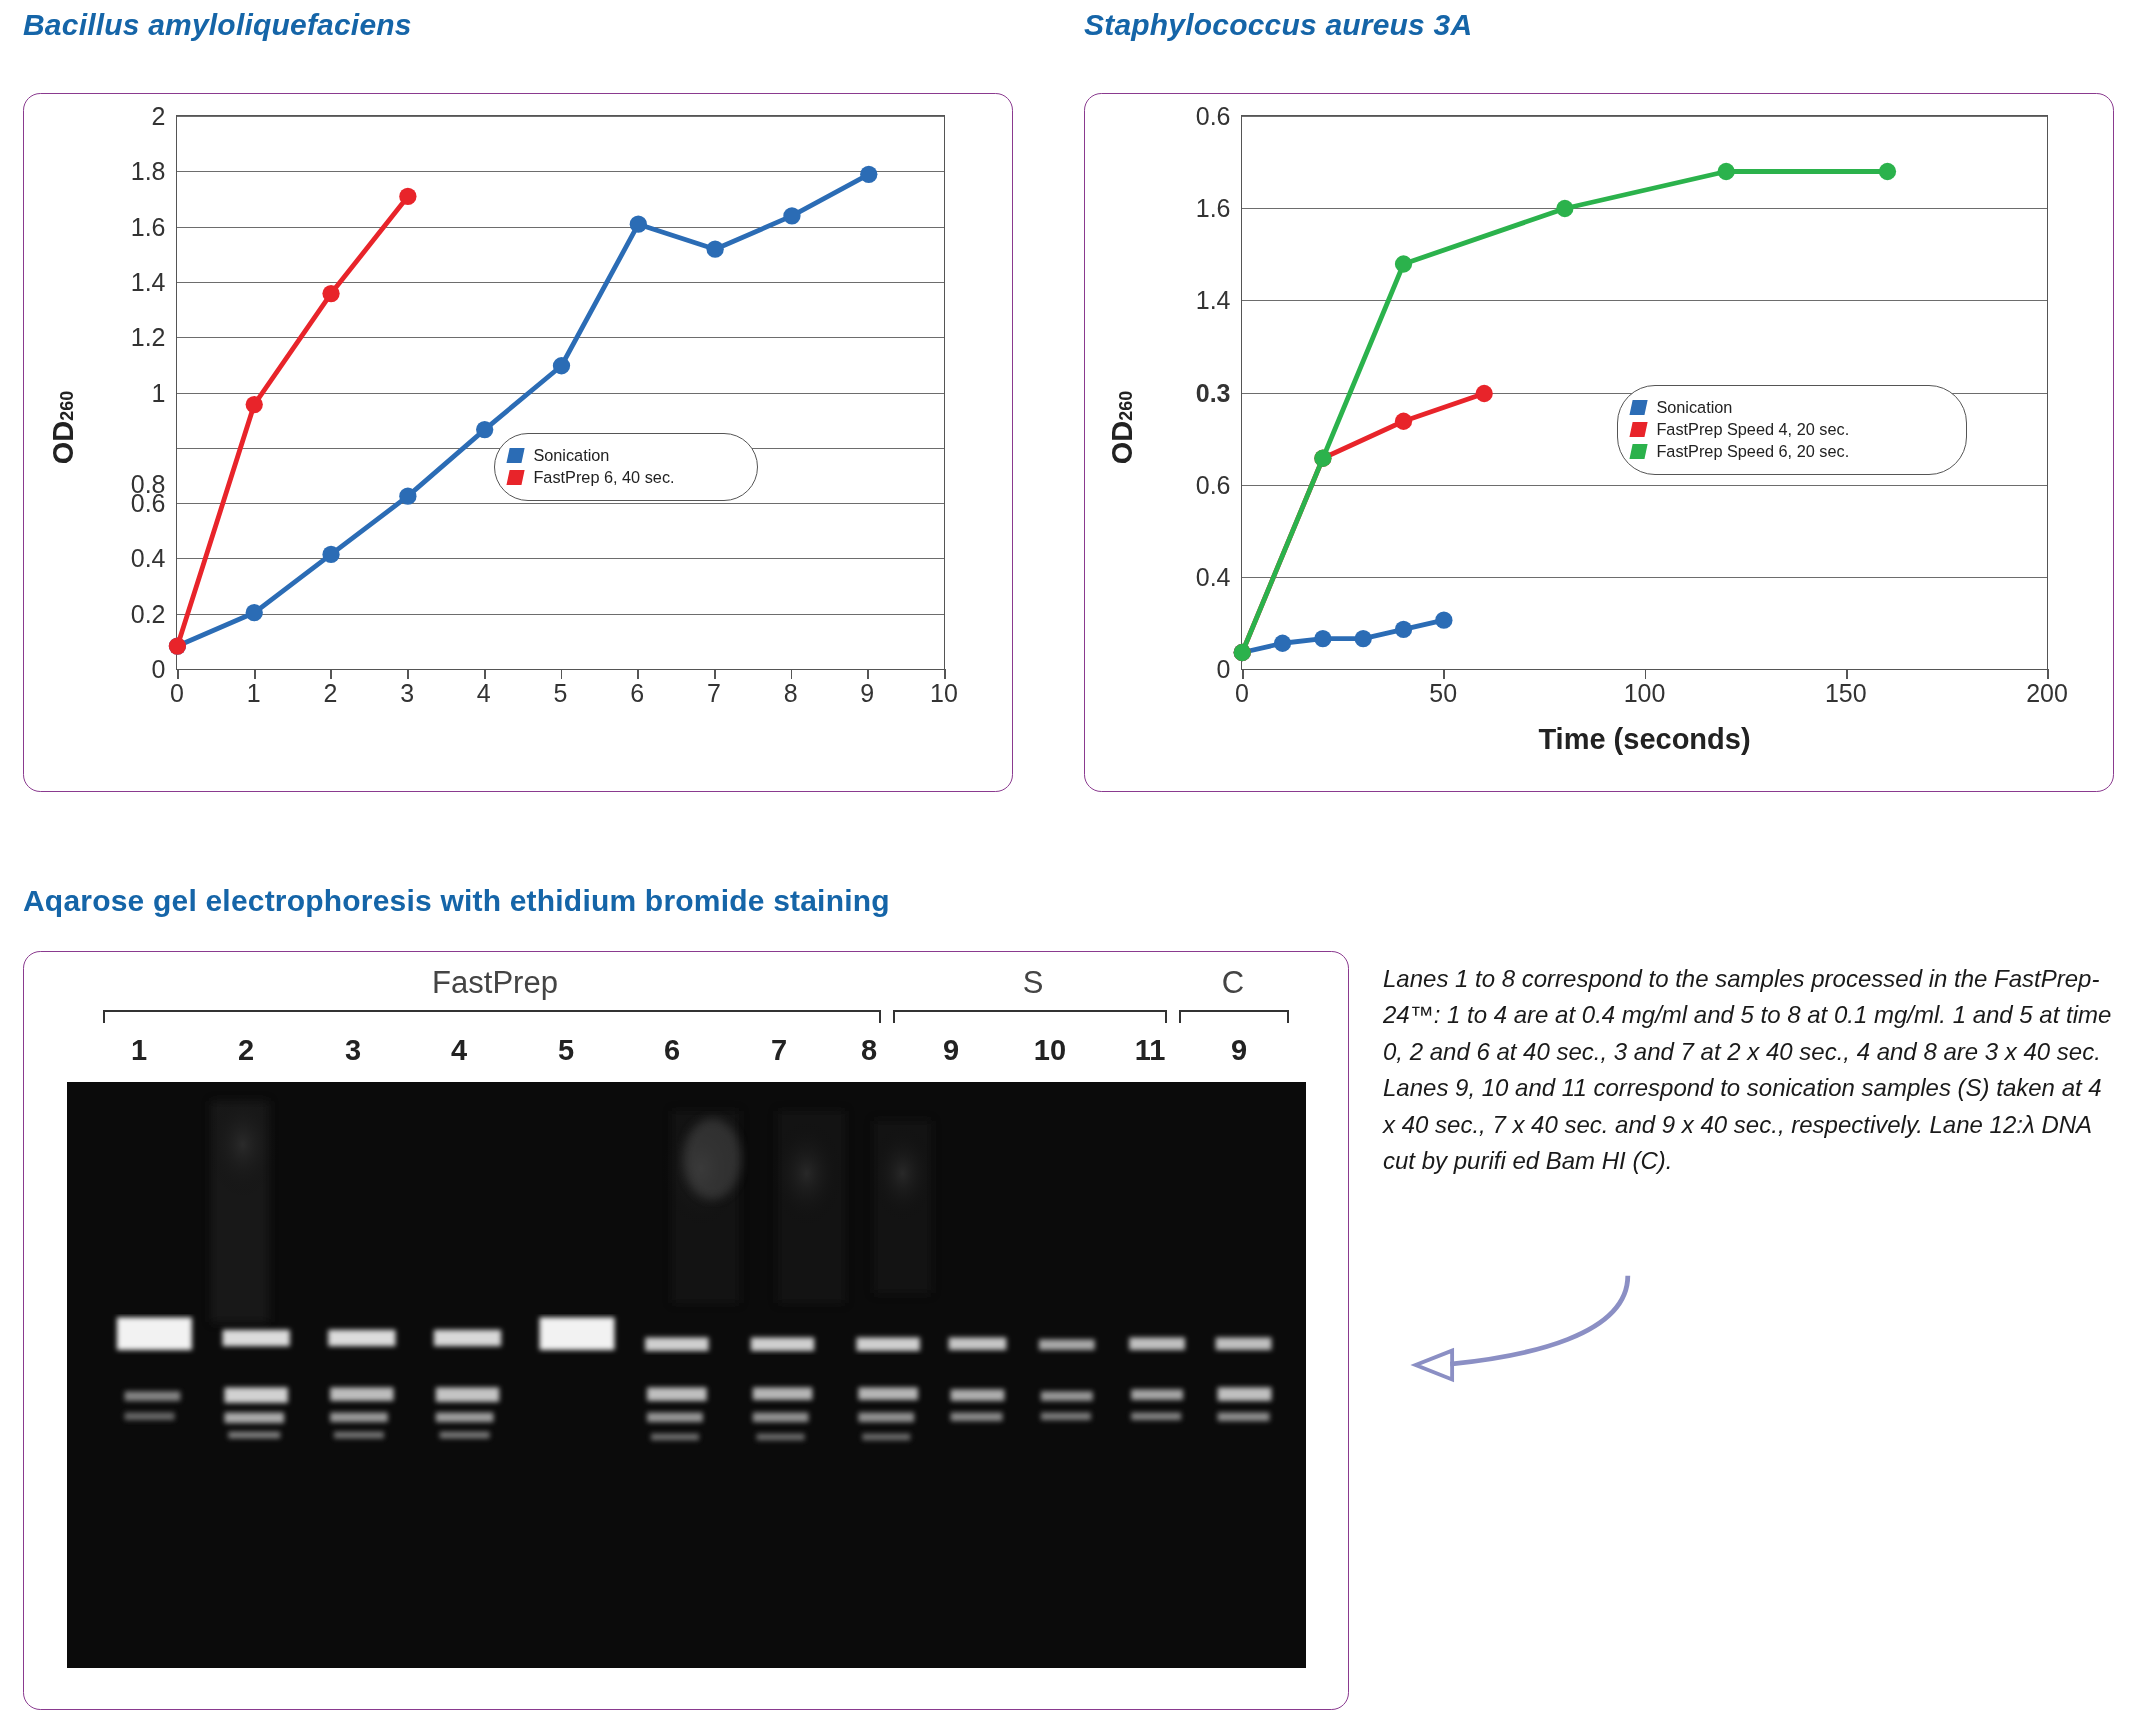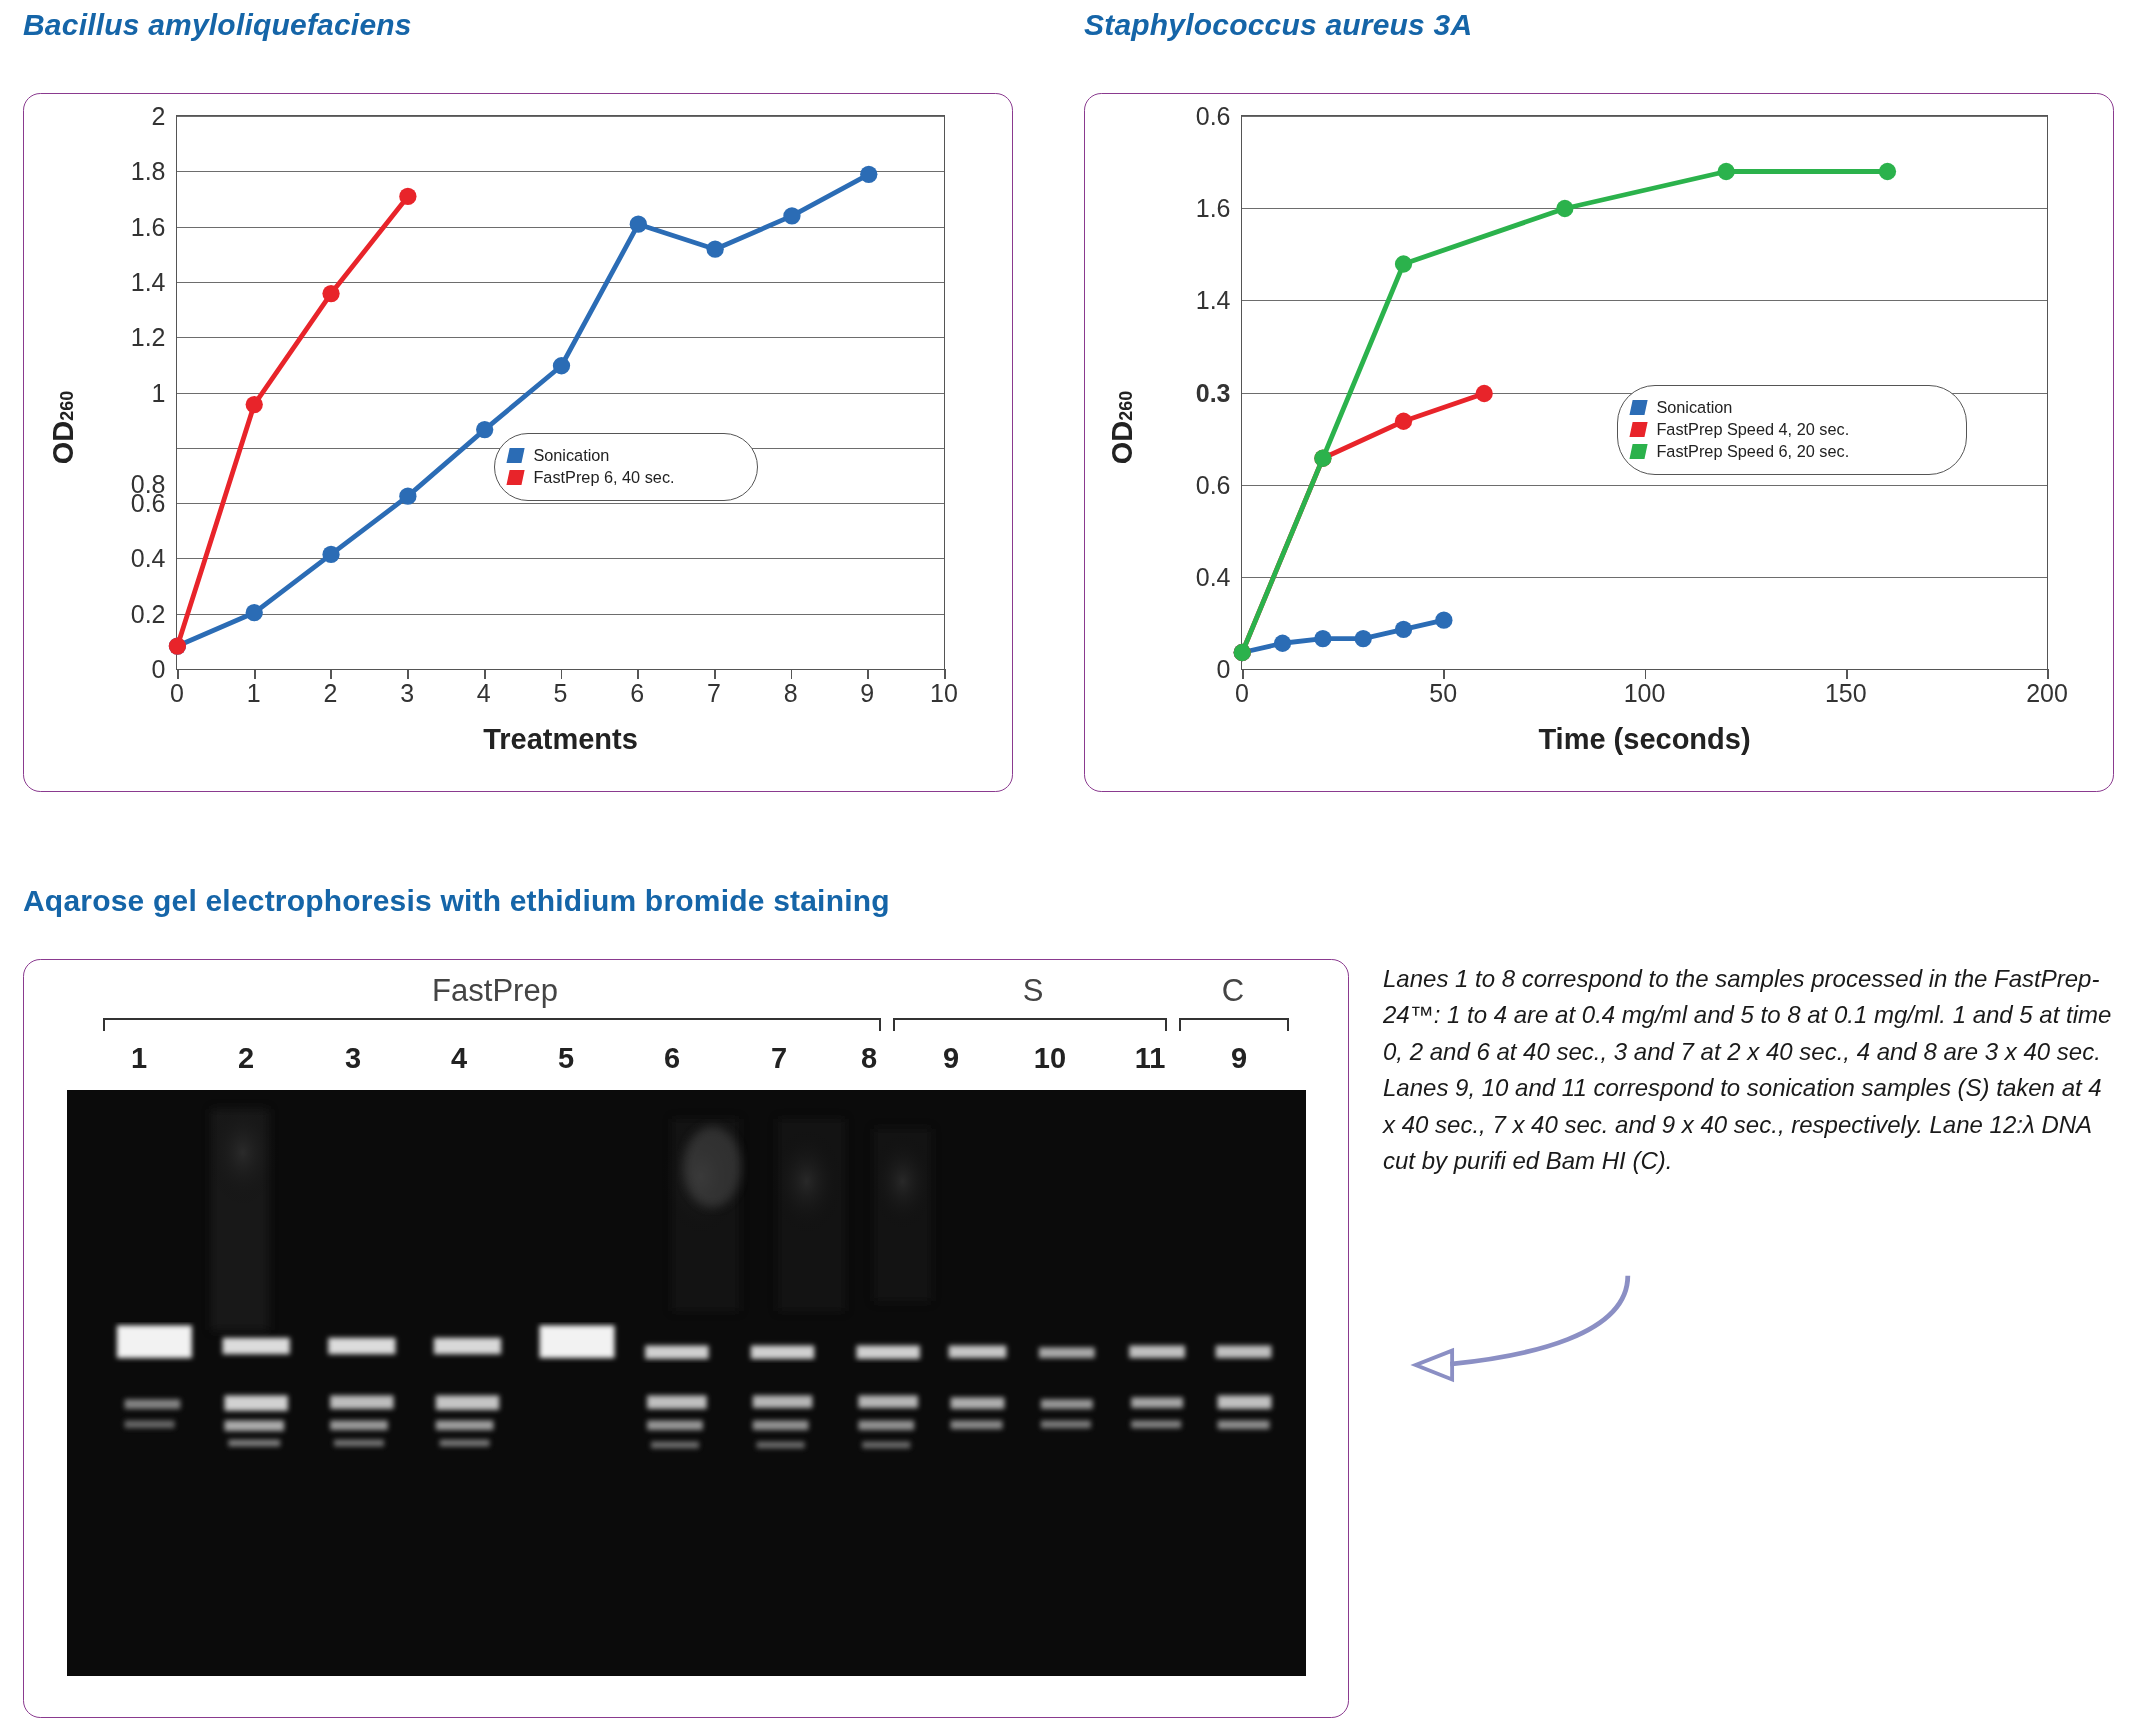--- a/index.html
+++ b/index.html
@@ -88,21 +88,21 @@
     font-size:16.3px;
     color:#222;
   }
   .legend-row{display:flex;align-items:center;margin:2.9px 0;white-space:nowrap;}
   .legend-swatch{
     width:15.4px;height:15.4px;margin-right:9.6px;flex:0 0 auto;
     transform:skewX(-12deg);
   }
   svg.series{position:absolute;left:0;top:0;overflow:visible;}
   
-  .gel-card{position:absolute;margin-top:8px;}
+  .gel-card{position:absolute;}
   .gel-img{
     position:absolute;
     background:#0a0a0a;
     overflow:hidden;
   }
   .lane-label{
     position:absolute;
     transform:translateX(-50%);
     font-size:29px;
     font-weight:bold;
@@ -214,21 +214,20 @@
           <span class="legend-swatch" style="background:#2b6cb5;"></span>
           <span>Sonication</span>
         </div>
         <div class="legend-row">
           <span class="legend-swatch" style="background:#e8242a;"></span>
           <span>FastPrep 6, 40 sec.</span>
         </div>
       </div>
     </div>
 
-    <div class="axis-label-x" style="left:152px;top:629px;width:769px;">Treatments</div>
   </div>
 </div>
 
 <div class="panel-title" style="position:absolute;left:1084px;top:7.7px;">Staphylococcus aureus 3A</div>
 
 <div class="card" style="position:absolute;left:1084px;top:93px;width:1030px;height:699px;">
 
   <div class="chart-wrap" style="left:0;top:0;width:1030px;height:699px;">
 
     <div class="axis-label-y" style="left:-40px;top:317px;width:154px;text-align:center;">OD<span style="font-size:18px;">260</span></div>

